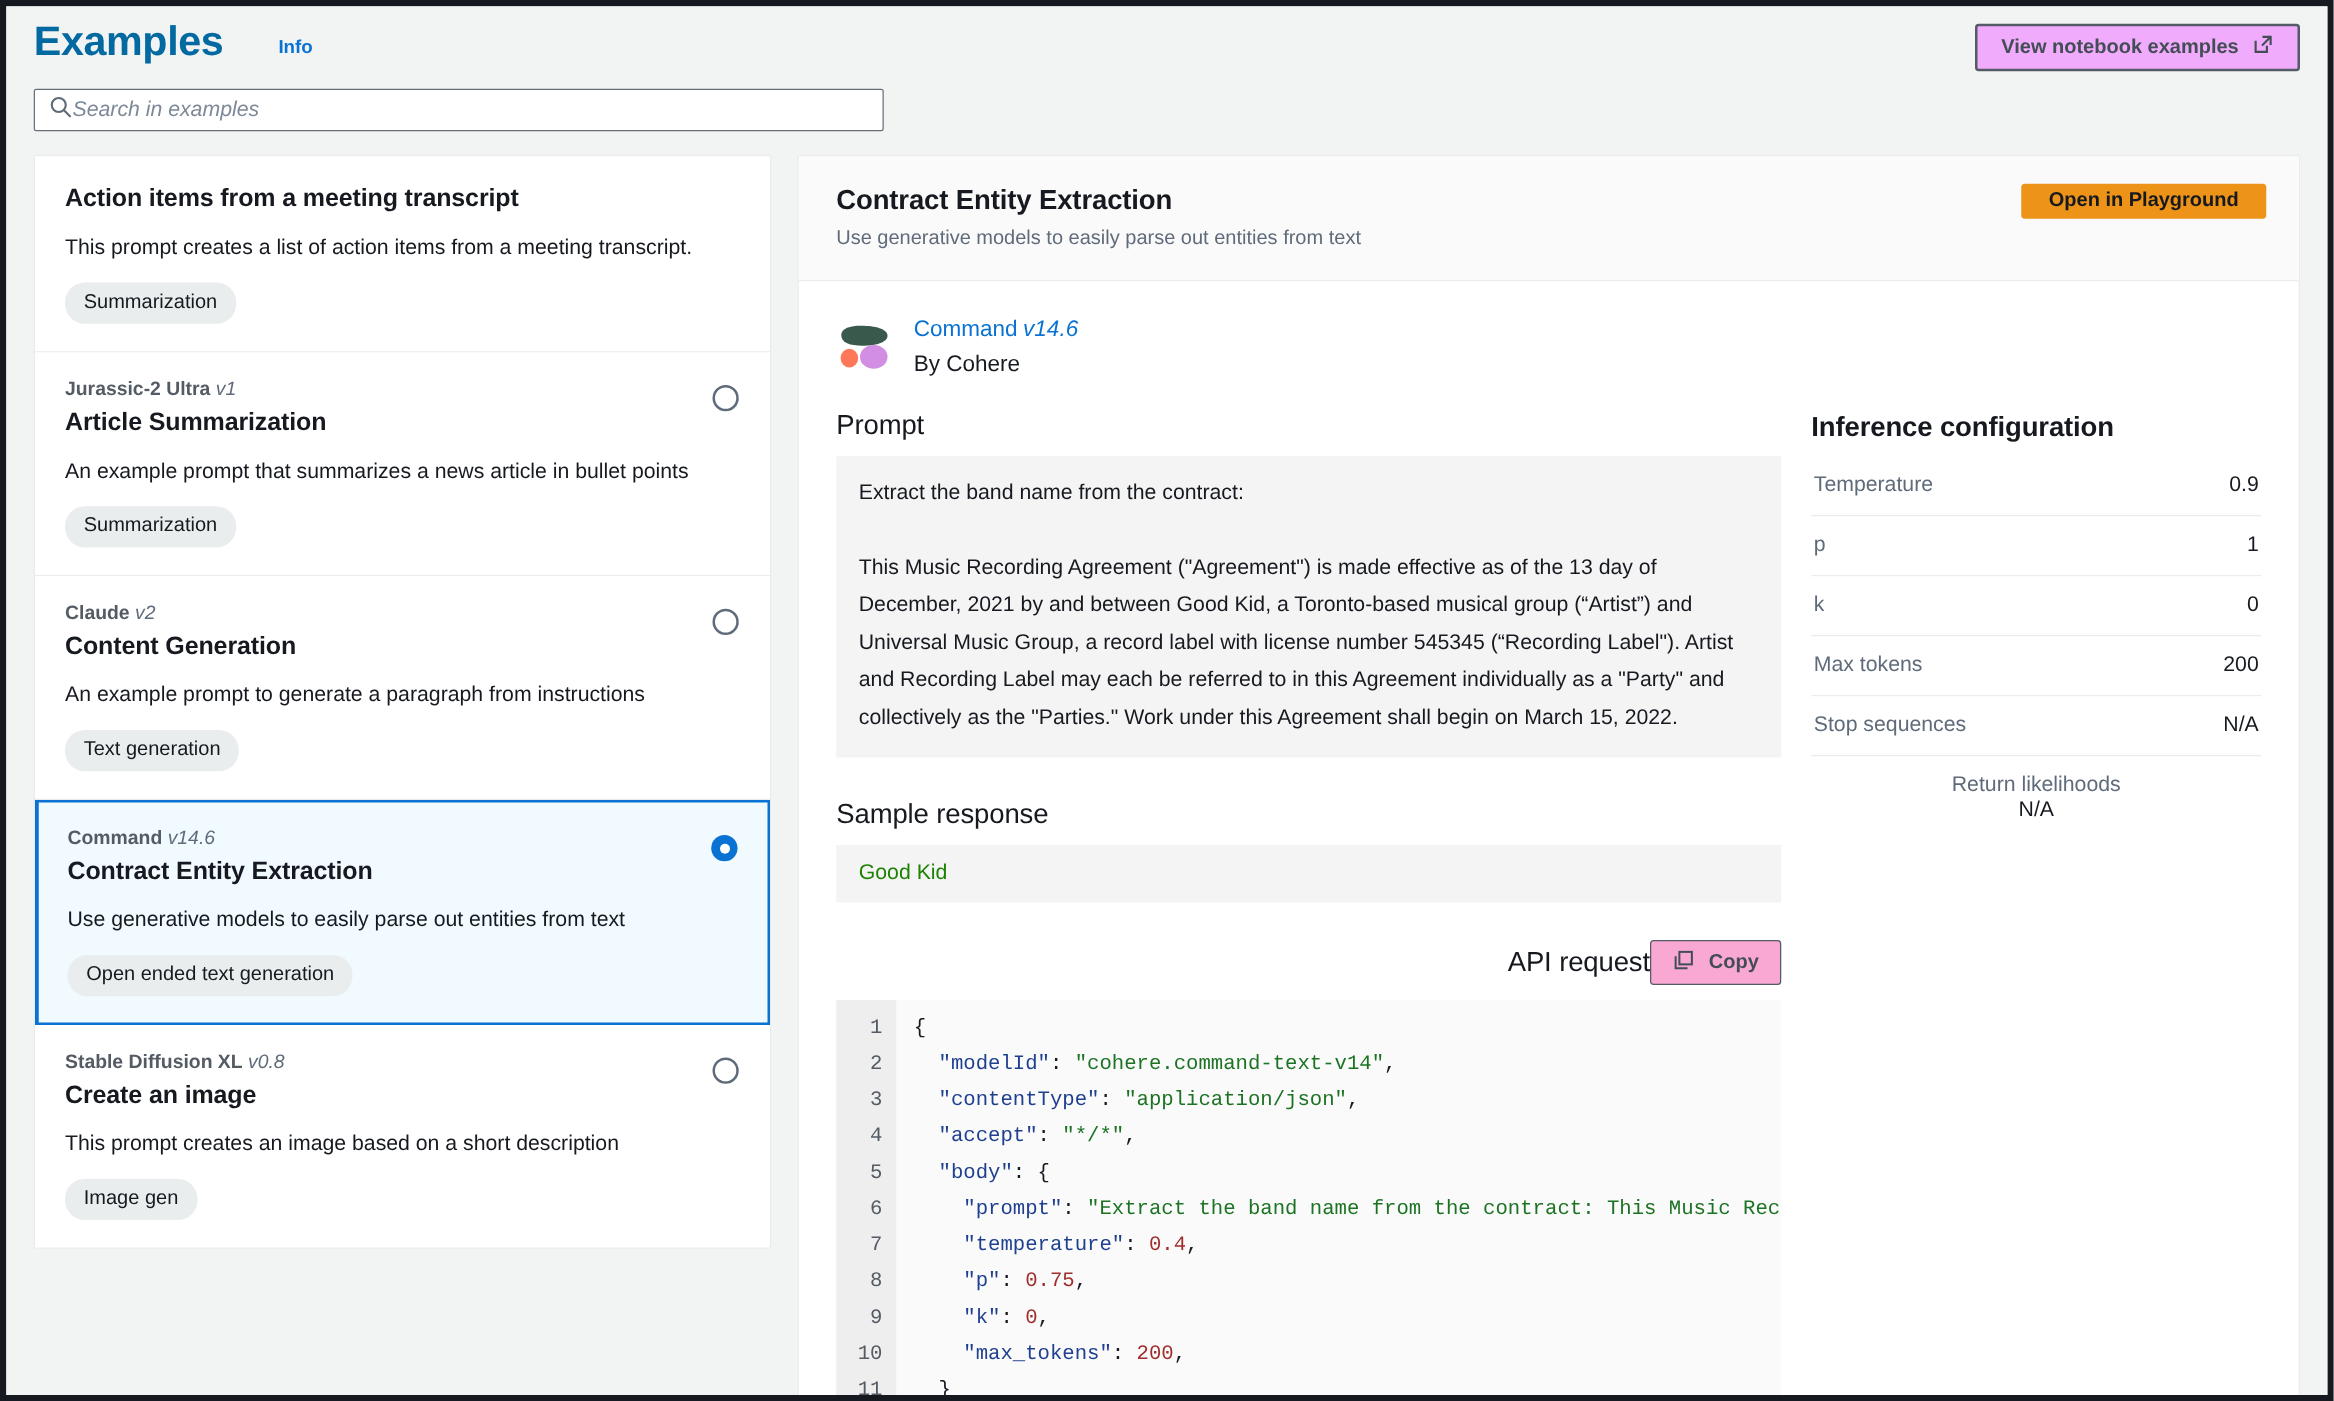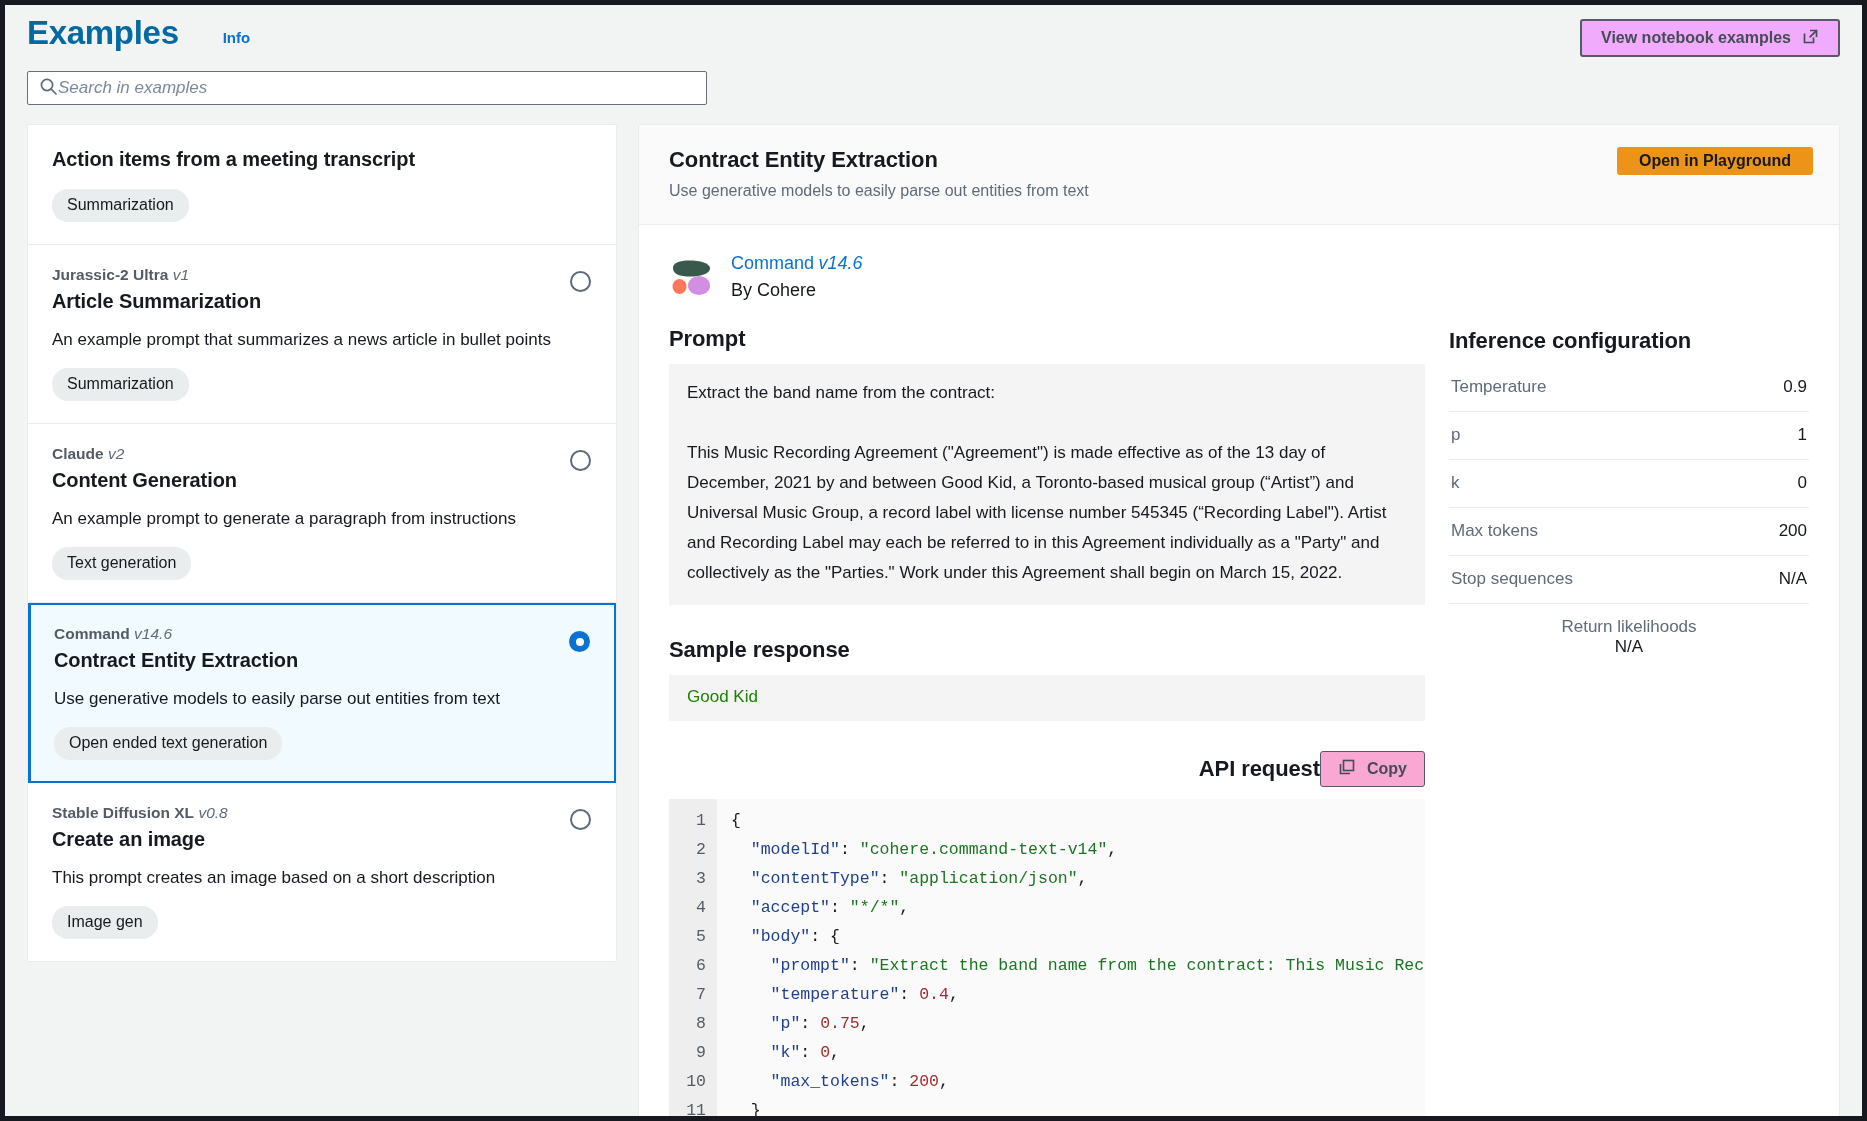--- a/index.html
+++ b/index.html
@@ -254,21 +254,21 @@
     display: flex;
     align-items: flex-start;
     padding: 22px 30px 30px 30px;
     gap: 24px;
   }
   .left-col { flex: 1; min-width: 0; }
   .right-col { width: 360px; flex: 0 0 auto; padding-top: 2px; }
 
   .sec-title {
     font-size: 22px;
-    font-weight: 700;
+    font-weight: 400;
     color: #16191f;
     line-height: 30px;
     margin-bottom: 10px;
     letter-spacing: -0.1px;
   }
   .sec-title-row {
     display: flex;
     align-items: center;
     justify-content: flex-end;
     margin-bottom: 12px;
@@ -387,21 +387,21 @@
         </svg>
       </span>
       <input class="search-input" type="text" placeholder="Search in examples" style="">
     </div>
   </div>
 
   <div class="body">
 
     <div class="list-panel">
       <div id="list-root">
-            <div class="list-item"><div class="li-title">Action items from a meeting transcript</div><div class="li-tag">Summarization</div></div>
+            <div class="list-item"><div class="li-title">Action items from a meeting transcript</div><div class="li-desc">This prompt creates a list of action items from a meeting transcript.</div><div class="li-tag">Summarization</div></div>
             <div class="list-item"><div class="li-model"><b>Jurassic-2 Ultra</b> <i>v1</i></div><div class="li-title">Article Summarization</div><div class="li-desc">An example prompt that summarizes a news article in bullet points</div><div class="li-tag">Summarization</div><div class="radio"></div></div>
             <div class="list-item"><div class="li-model"><b>Claude</b> <i>v2</i></div><div class="li-title">Content Generation</div><div class="li-desc">An example prompt to generate a paragraph from instructions</div><div class="li-tag">Text generation</div><div class="radio"></div></div>
             <div class="list-item selected"><div class="li-model"><b>Command</b> <i>v14.6</i></div><div class="li-title">Contract Entity Extraction</div><div class="li-desc">Use generative models to easily parse out entities from text</div><div class="li-tag">Open ended text generation</div><div class="radio">
                 <span class="radio-dot"></span>
               </div></div>
             <div class="list-item"><div class="li-model"><b>Stable Diffusion XL</b> <i>v0.8</i></div><div class="li-title">Create an image</div><div class="li-desc">This prompt creates an image based on a short description</div><div class="li-tag">Image gen</div><div class="radio"></div></div>
           </div>
     </div>
 
     <div class="detail-panel">

